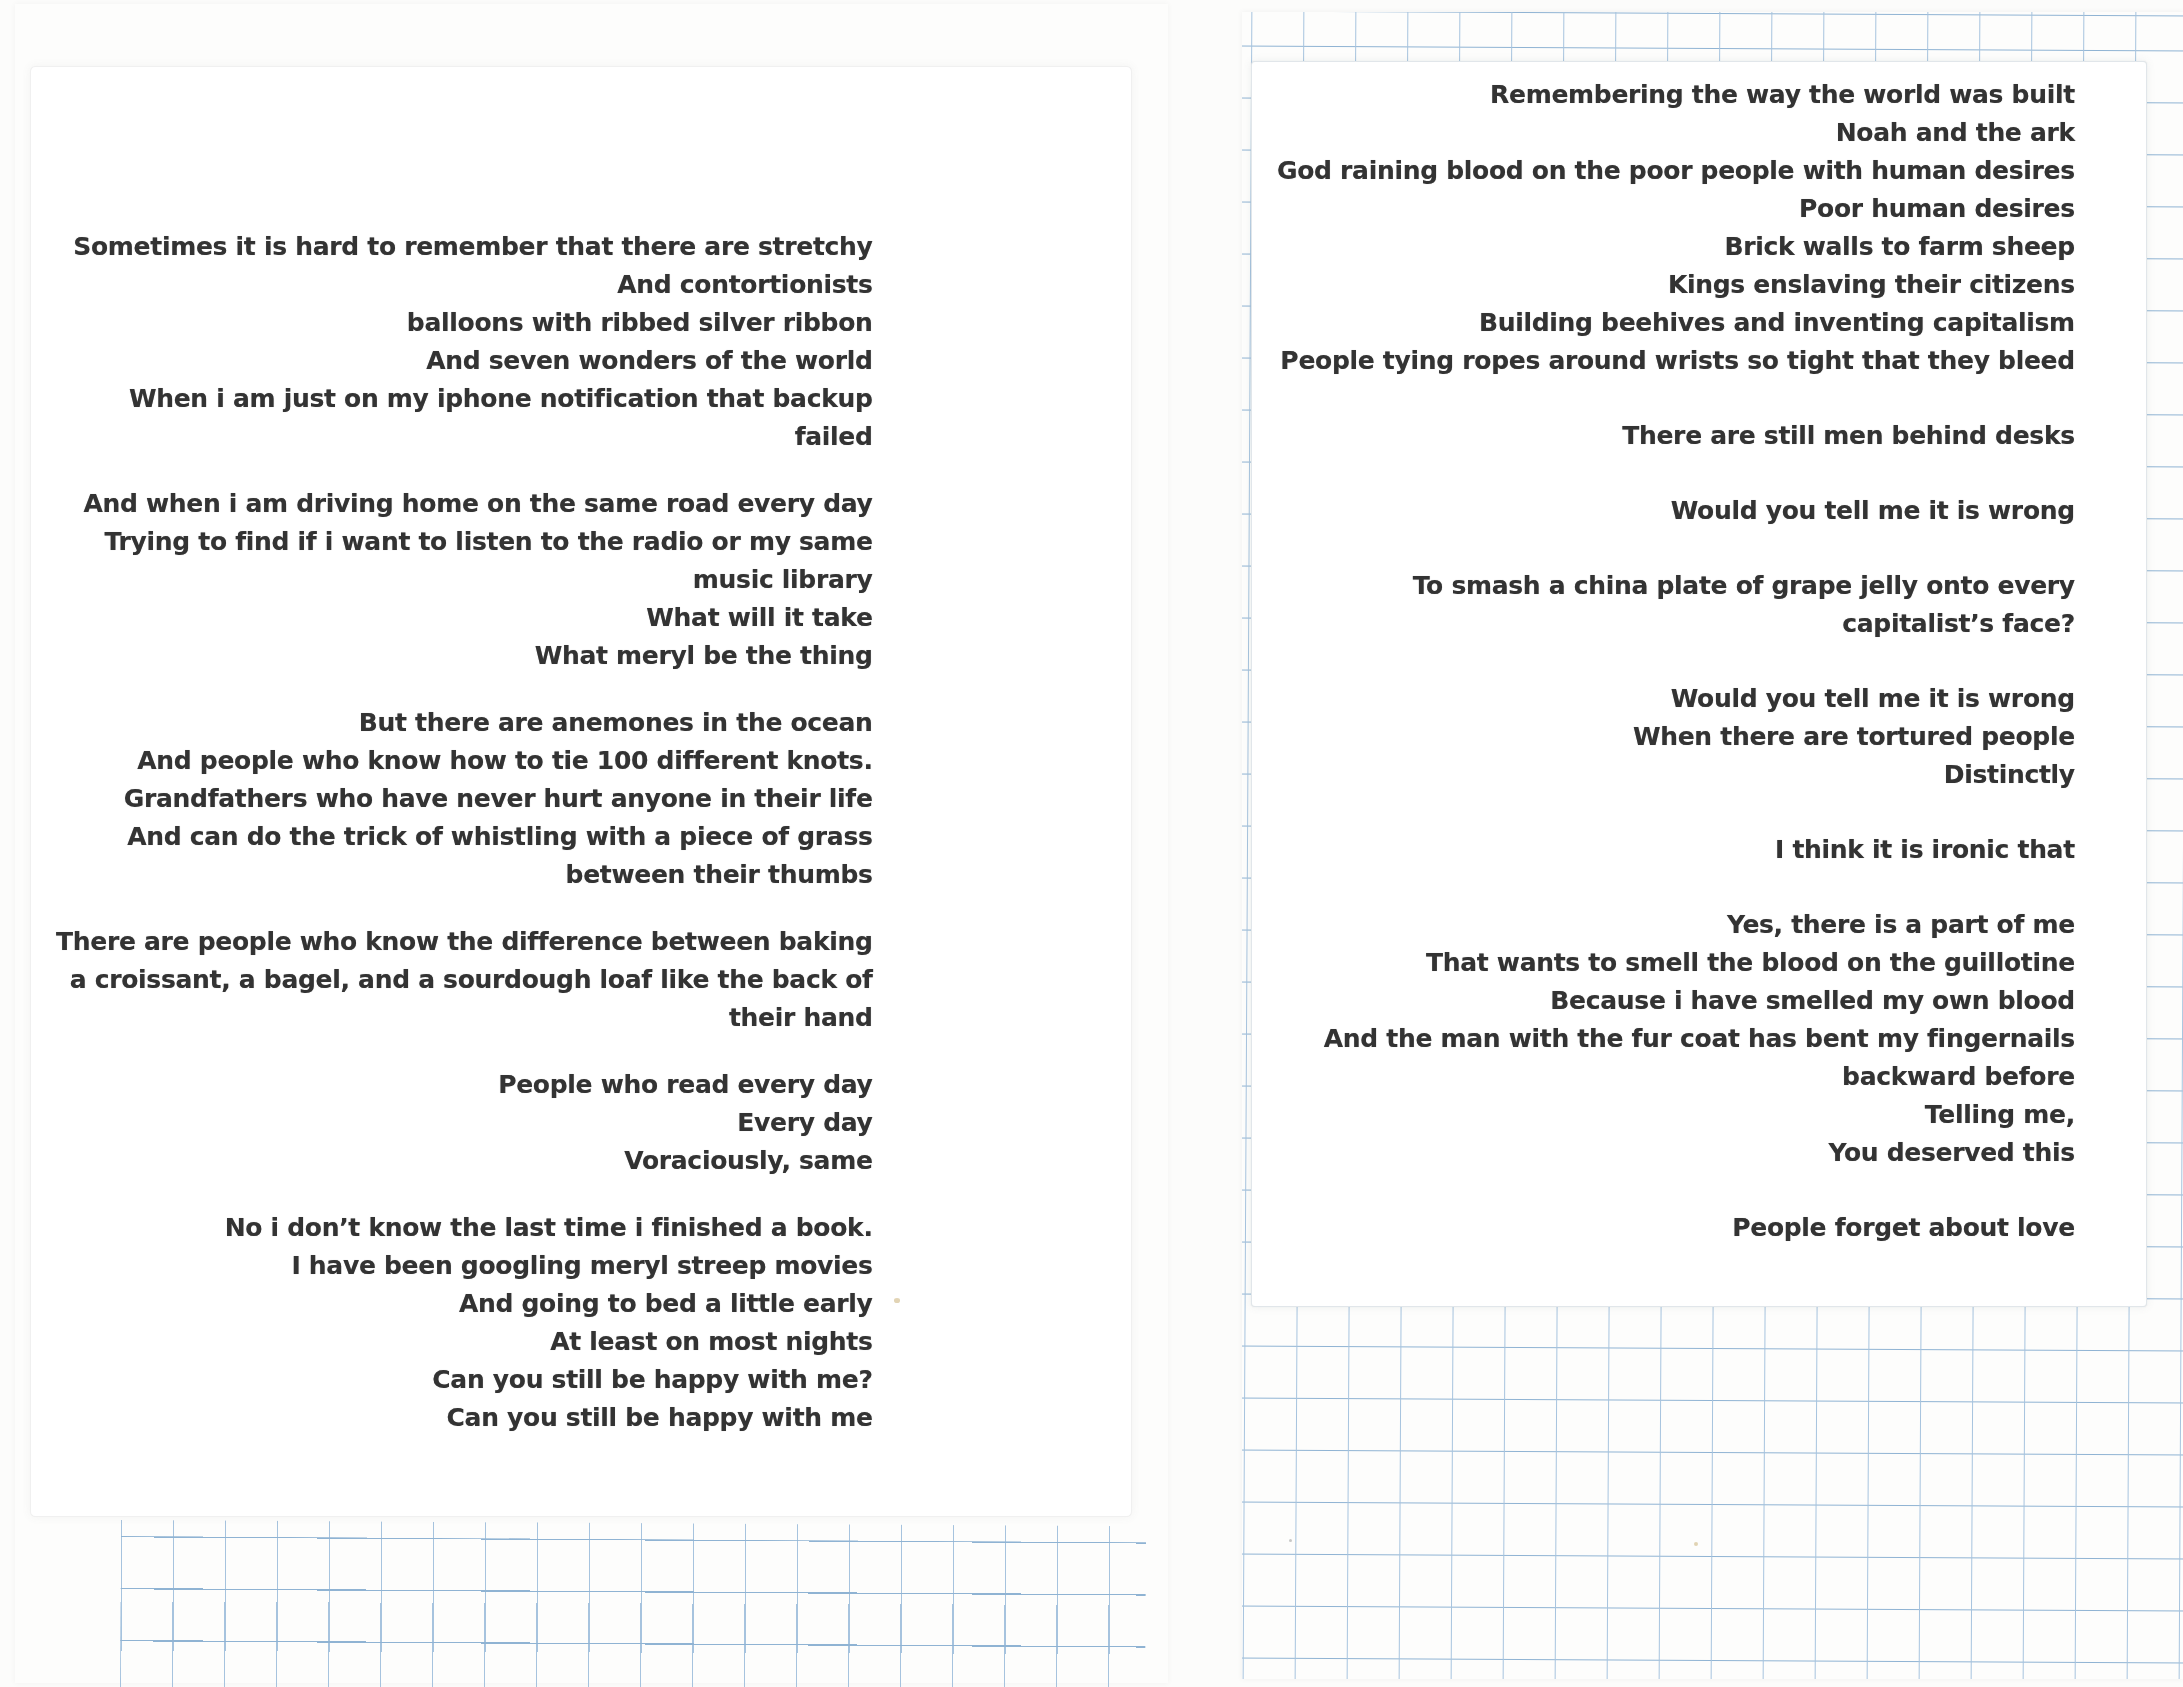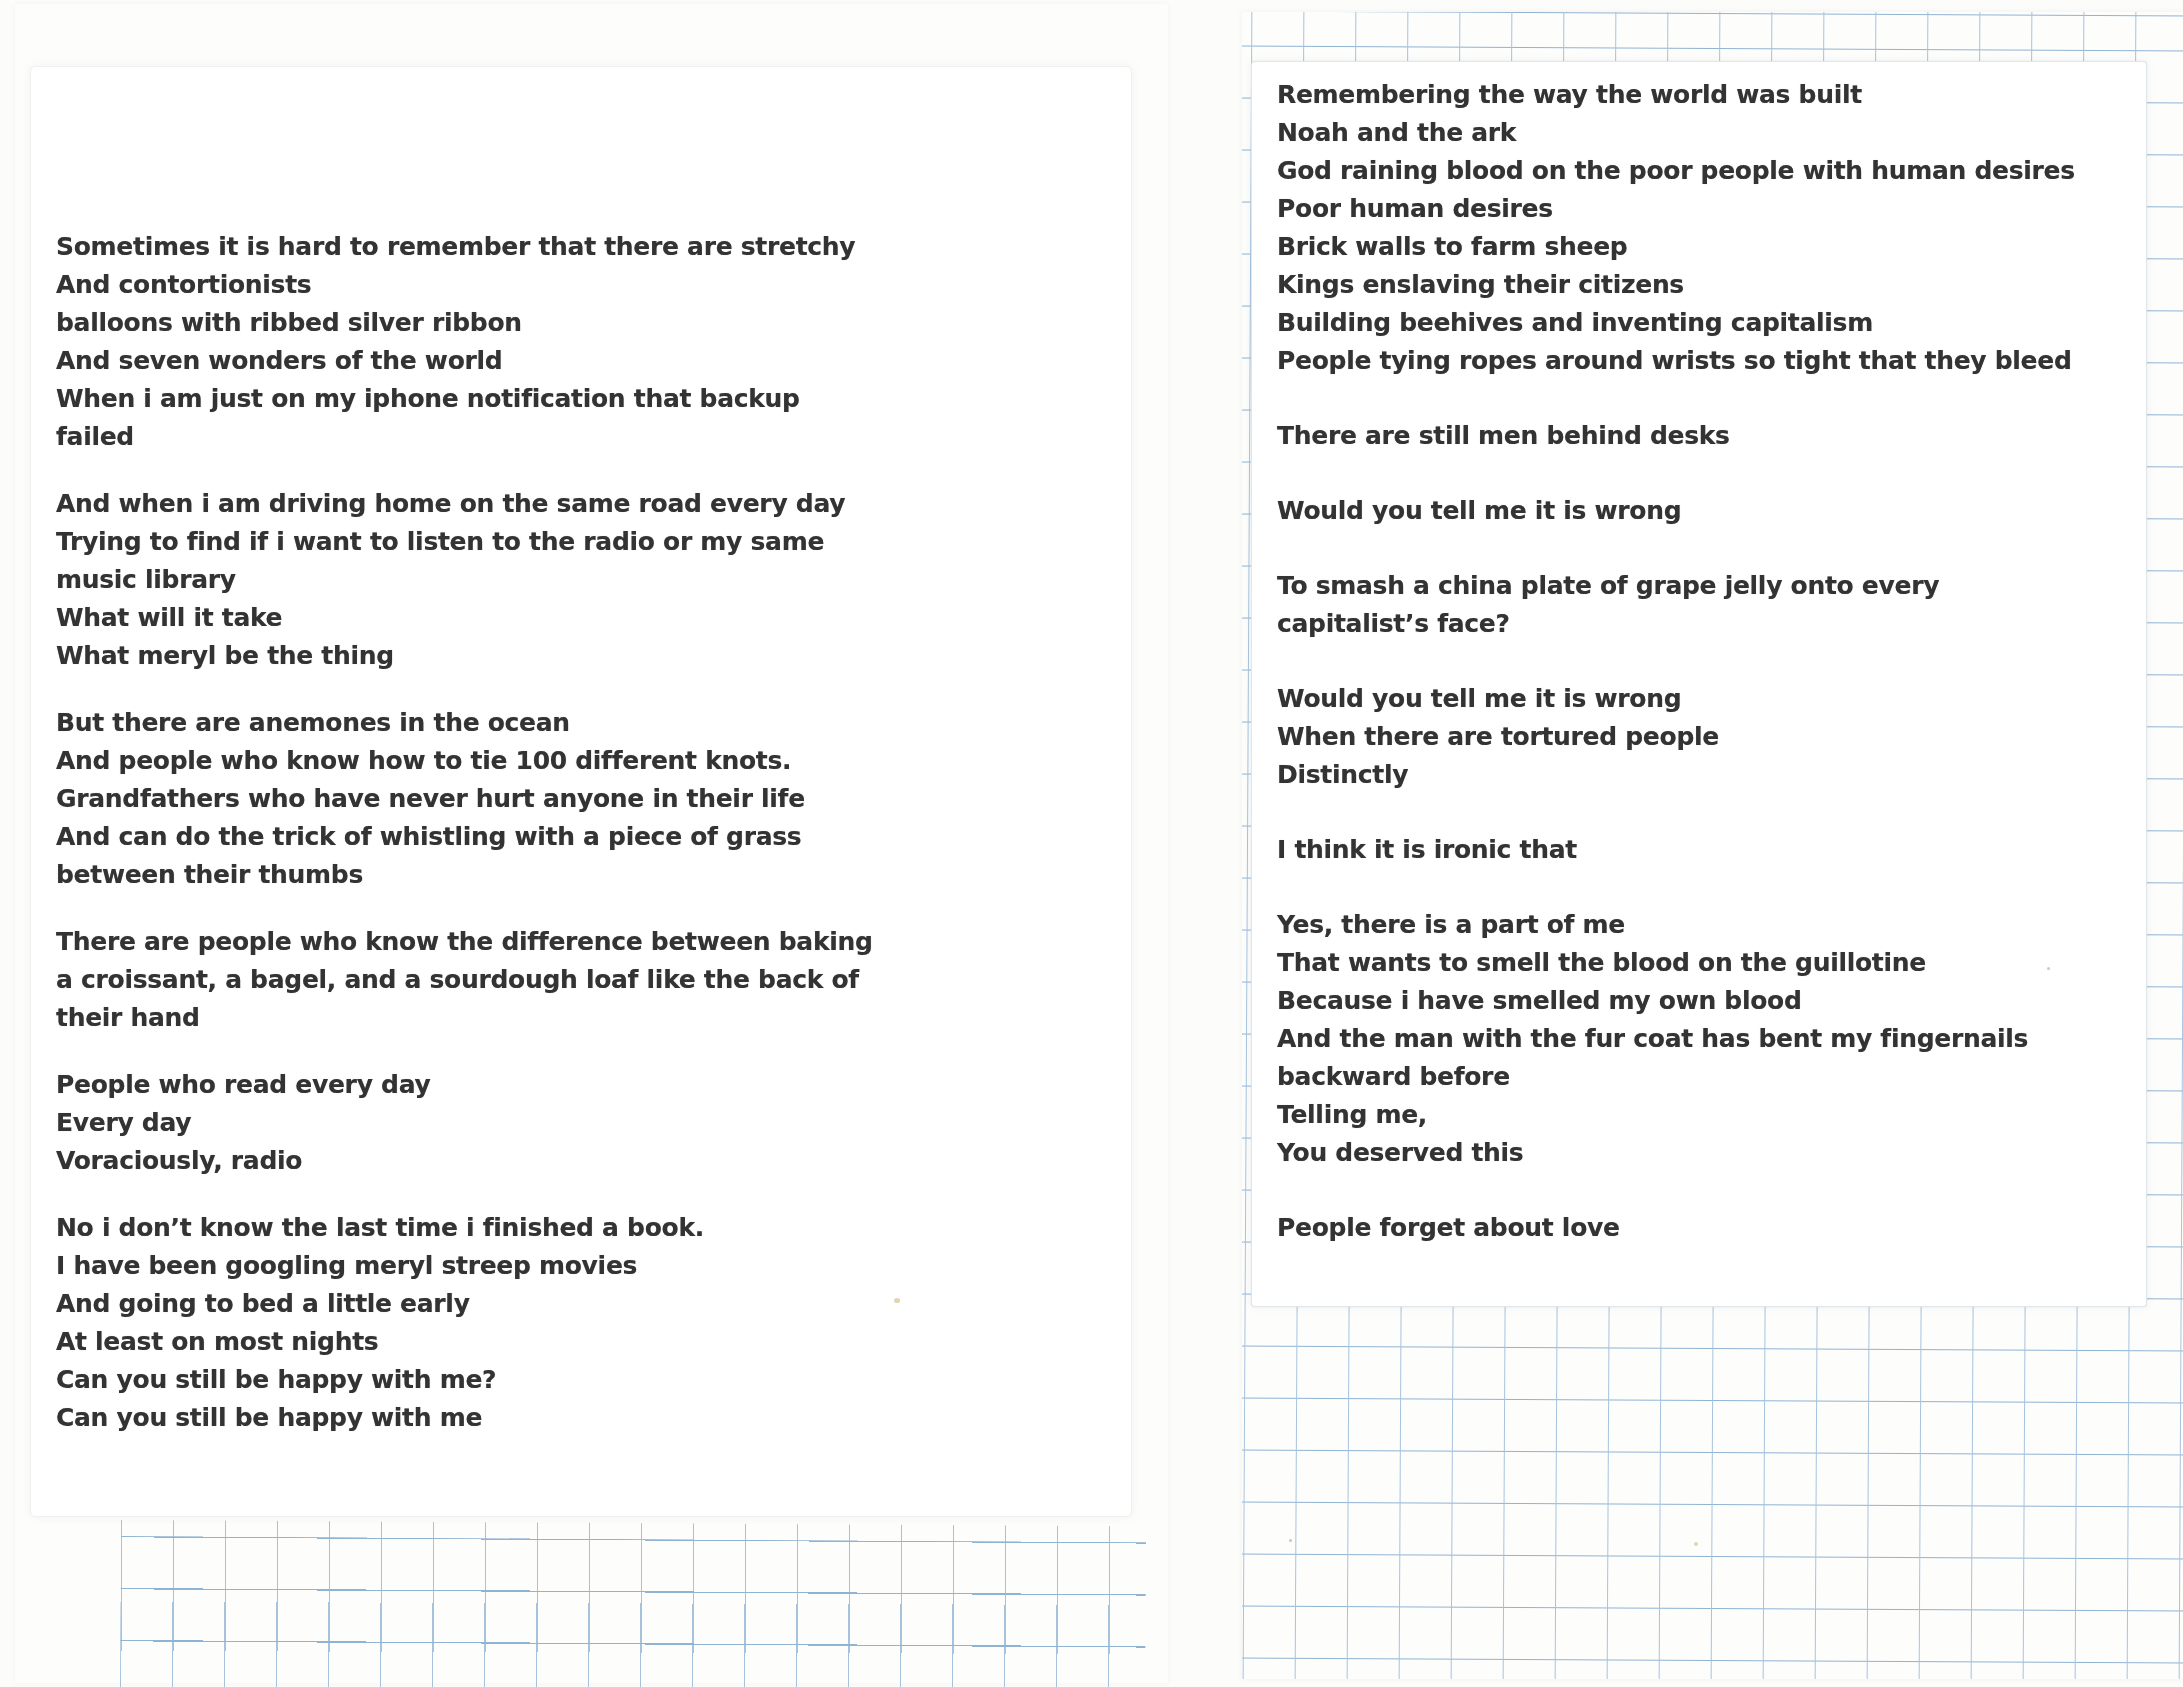--- a/index.html
+++ b/index.html
@@ -43,21 +43,21 @@
     color:var(--ink,#333333);
     font-weight:700;
     font-size:25px;
     line-height:38px;
     letter-spacing:-0.3px;
   }
   .poem-left{left:56px;top:228px;}
   .poem-right{left:1277px;top:76px;}
   .stanza{margin:0 0 29px 0;}
   .poem-right .stanza{margin-bottom:37px;}
-  .line{white-space:nowrap;text-shadow:0 0 0.7px rgba(45,45,45,.45);}
+  .line{white-space:nowrap;text-shadow:0 0 0.7px rgba(45,45,45,.45);text-align:right;}
   .speck{position:absolute;border-radius:50%;}
   .speck-tan{background:rgba(190,160,90,.45);}
   .speck-gray{background:rgba(120,120,120,.40);}
 </style>
 </head>
 <body>
 
 <div class="canvas">
 
   <div class="paper page-left-paper">
@@ -96,21 +96,21 @@
         <div class="line">between their thumbs</div>
       </div>
       <div class="stanza">
         <div class="line">There are people who know the difference between baking</div>
         <div class="line">a croissant, a bagel, and a sourdough loaf like the back of</div>
         <div class="line">their hand</div>
       </div>
       <div class="stanza">
         <div class="line">People who read every day</div>
         <div class="line">Every day</div>
-        <div class="line">Voraciously, radio</div>
+        <div class="line">Voraciously, same</div>
       </div>
       <div class="stanza">
         <div class="line">No i don’t know the last time i finished a book.</div>
         <div class="line">I have been googling meryl streep movies</div>
         <div class="line">And going to bed a little early</div>
         <div class="line">At least on most nights</div>
         <div class="line">Can you still be happy with me?</div>
         <div class="line">Can you still be happy with me</div>
       </div>
     </div>

